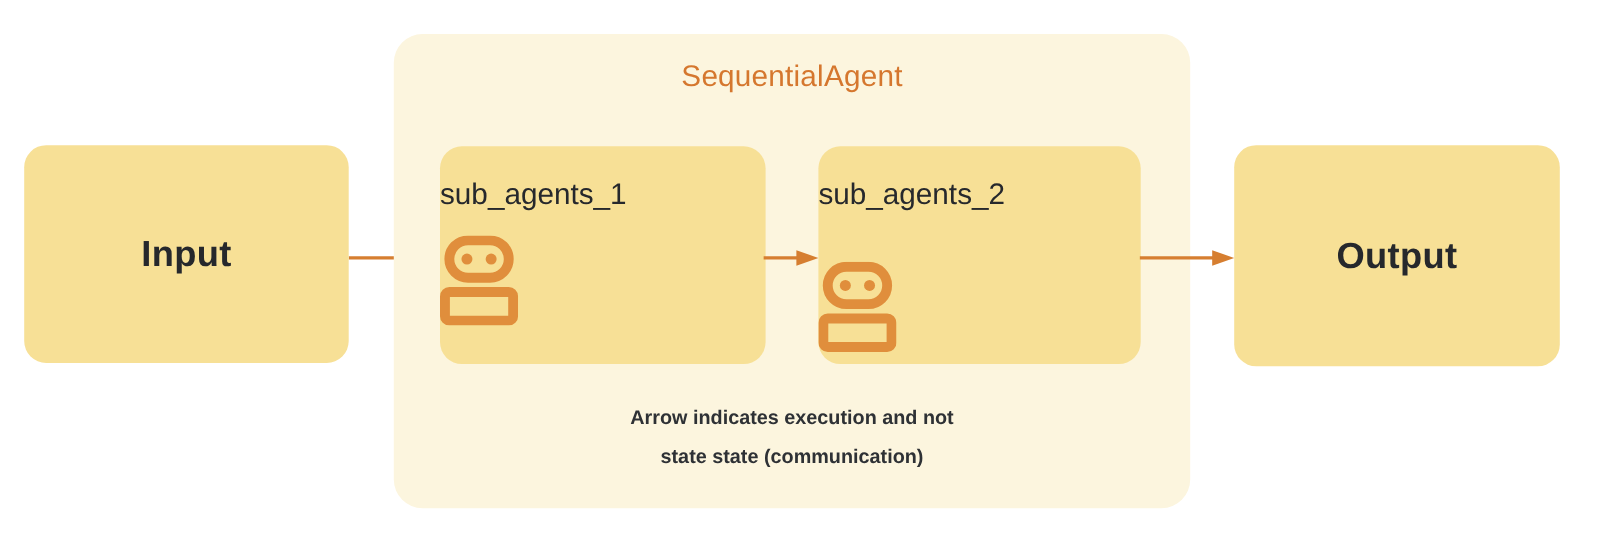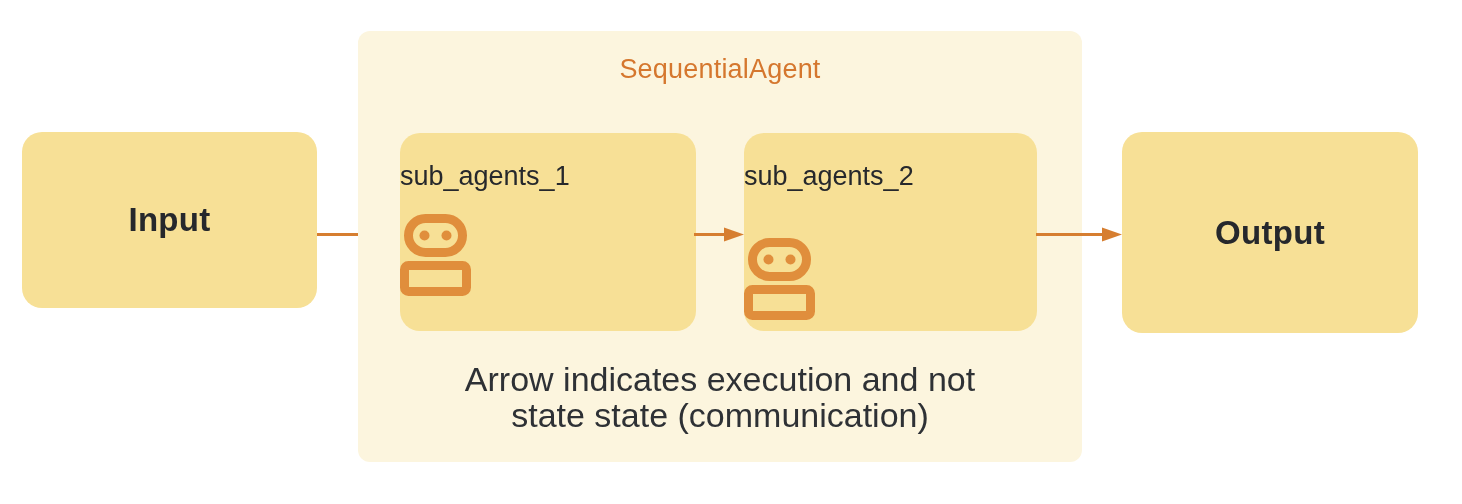--- a/index.html
+++ b/index.html
@@ -14,21 +14,21 @@
     height: 504px;
     background: #ffffff;
     overflow: hidden;
   }
   
   .seq-container {
     position: absolute;
     left: 358px; top: 31px;
     width: 724px; height: 431px;
     background: #fcf5de;
-    border-radius: 12px;
+    border-radius: 26px;
   }
   .seq-title {
     position: absolute;
     left: 0; right: 0; top: 22px;
     text-align: center;
     font-size: 27px;
     line-height: 33px;
     font-weight: 500;
     color: #d5772e;
     letter-spacing: 0.2px;
@@ -41,43 +41,43 @@
   }
   .io-node {
     display: flex;
     align-items: center;
     justify-content: center;
     font-size: 33px;
     font-weight: 700;
     color: #26282c;
     letter-spacing: 0.3px;
   }
-  .input-node  { left: 22px;   top: 132px; width: 295px; height: 176px; }
+  .input-node  { left: 22px;   top: 132px; width: 295px; height: 198px; }
   .output-node { left: 1122px; top: 132px; width: 296px; height: 201px; text-align: center; }
   .sub-node {
     display: flex;
     flex-direction: column;
     padding-top: 28px;
   }
   .sub-node-1 { left: 42px;  top: 102px; width: 296px; height: 198px; } 
   .sub-node-2 { left: 386px; top: 102px; width: 293px; height: 198px; gap: 24px; }
   .sub-label {
     font-size: 27px;
     line-height: 31px;
     font-weight: 400;
     color: #26282c;
   }
   .robot-icon { margin-top: 22px; display: block; }
   .caption {
     position: absolute;
     left: 0; right: 0; top: 330px;
     text-align: center;
-    font-size: 34px;
+    font-size: 18px;
     line-height: 36px;
-    font-weight: 400;
+    font-weight: 700;
     color: #2e3135;
   }
   .arrow { position: absolute; display: block; }
   .arrow-1 { left: 317px;  top: 226px; }
   .arrow-2 { left: 694px;  top: 226px; }
   .arrow-3 { left: 1036px; top: 226px; }
 </style>
 </head>
 <body>
 

